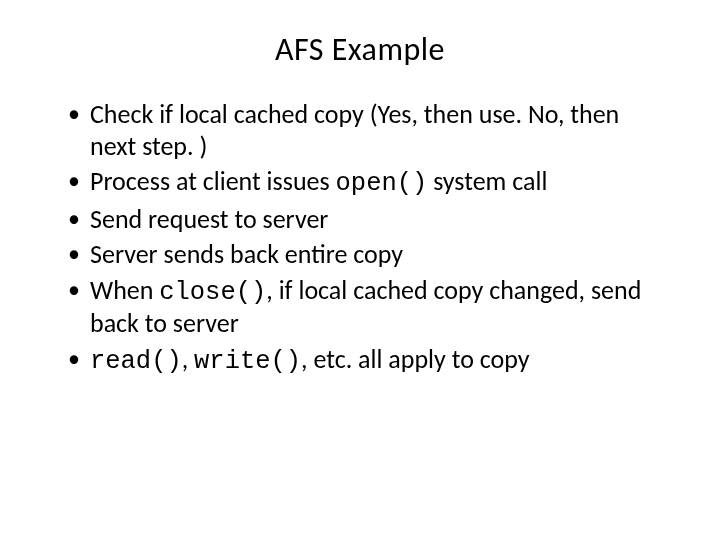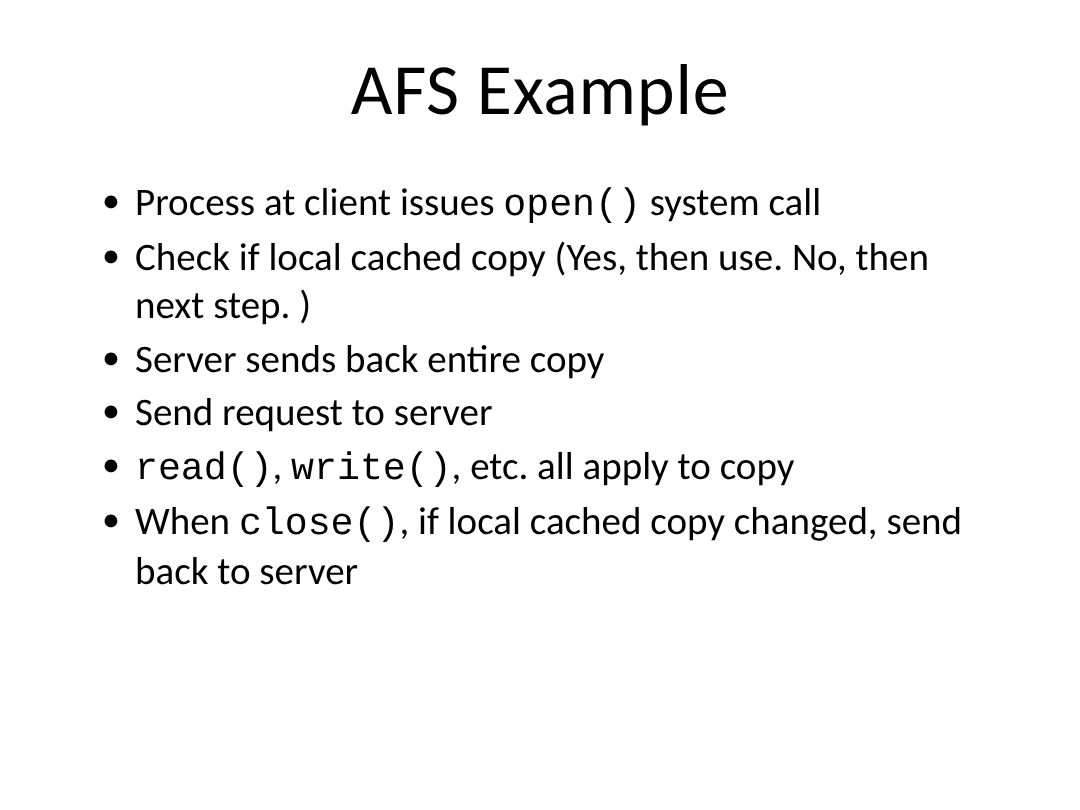--- a/index.html
+++ b/index.html
@@ -13,21 +13,21 @@
   }
   .slide {
     width: 720px;
     height: 540px;
     box-sizing: border-box;
     padding: 20px 40px 30px 40px;
     position: relative;
   }
   .title {
     text-align: center;
-    font-size: 48px;
+    font-size: 32px;
     font-weight: 400;
     margin: 10px 0 30px 0;
     letter-spacing: 0.5px;
   }
   ul.bullets {
     list-style: none;
     padding: 0 10px 0 28px;
     margin: 0;
   }
   ul.bullets li {
@@ -52,38 +52,38 @@
 </style>
 </head>
 <body>
 
 <div class="slide">
   <h1 class="title">AFS Example</h1>
 
   <ul class="bullets">
 
     <li>
+      <span>Check if local cached copy (Yes, then use.  No, then next step. )</span>
+    </li>
+
+    <li>
       <span>Process at client issues </span><code>open()</code><span> system call</span>
     </li>
 
     <li>
-      <span>Check if local cached copy (Yes, then use.  No, then next step. )</span>
+      <span>Send request to server</span>
     </li>
 
     <li>
       <span>Server sends back entire copy</span>
     </li>
 
+
     <li>
-      <span>Send request to server</span>
+      <span>When </span><code>close()</code><span>, if local cached copy changed, send back to server</span>
     </li>
-
 
     <li>
       <code>read()</code><span>, </span><code>write()</code><span>, etc. all apply to copy</span>
-    </li>
-
-    <li>
-      <span>When </span><code>close()</code><span>, if local cached copy changed, send back to server</span>
     </li>
 
   </ul>
 </div>
 
 </body></html>

